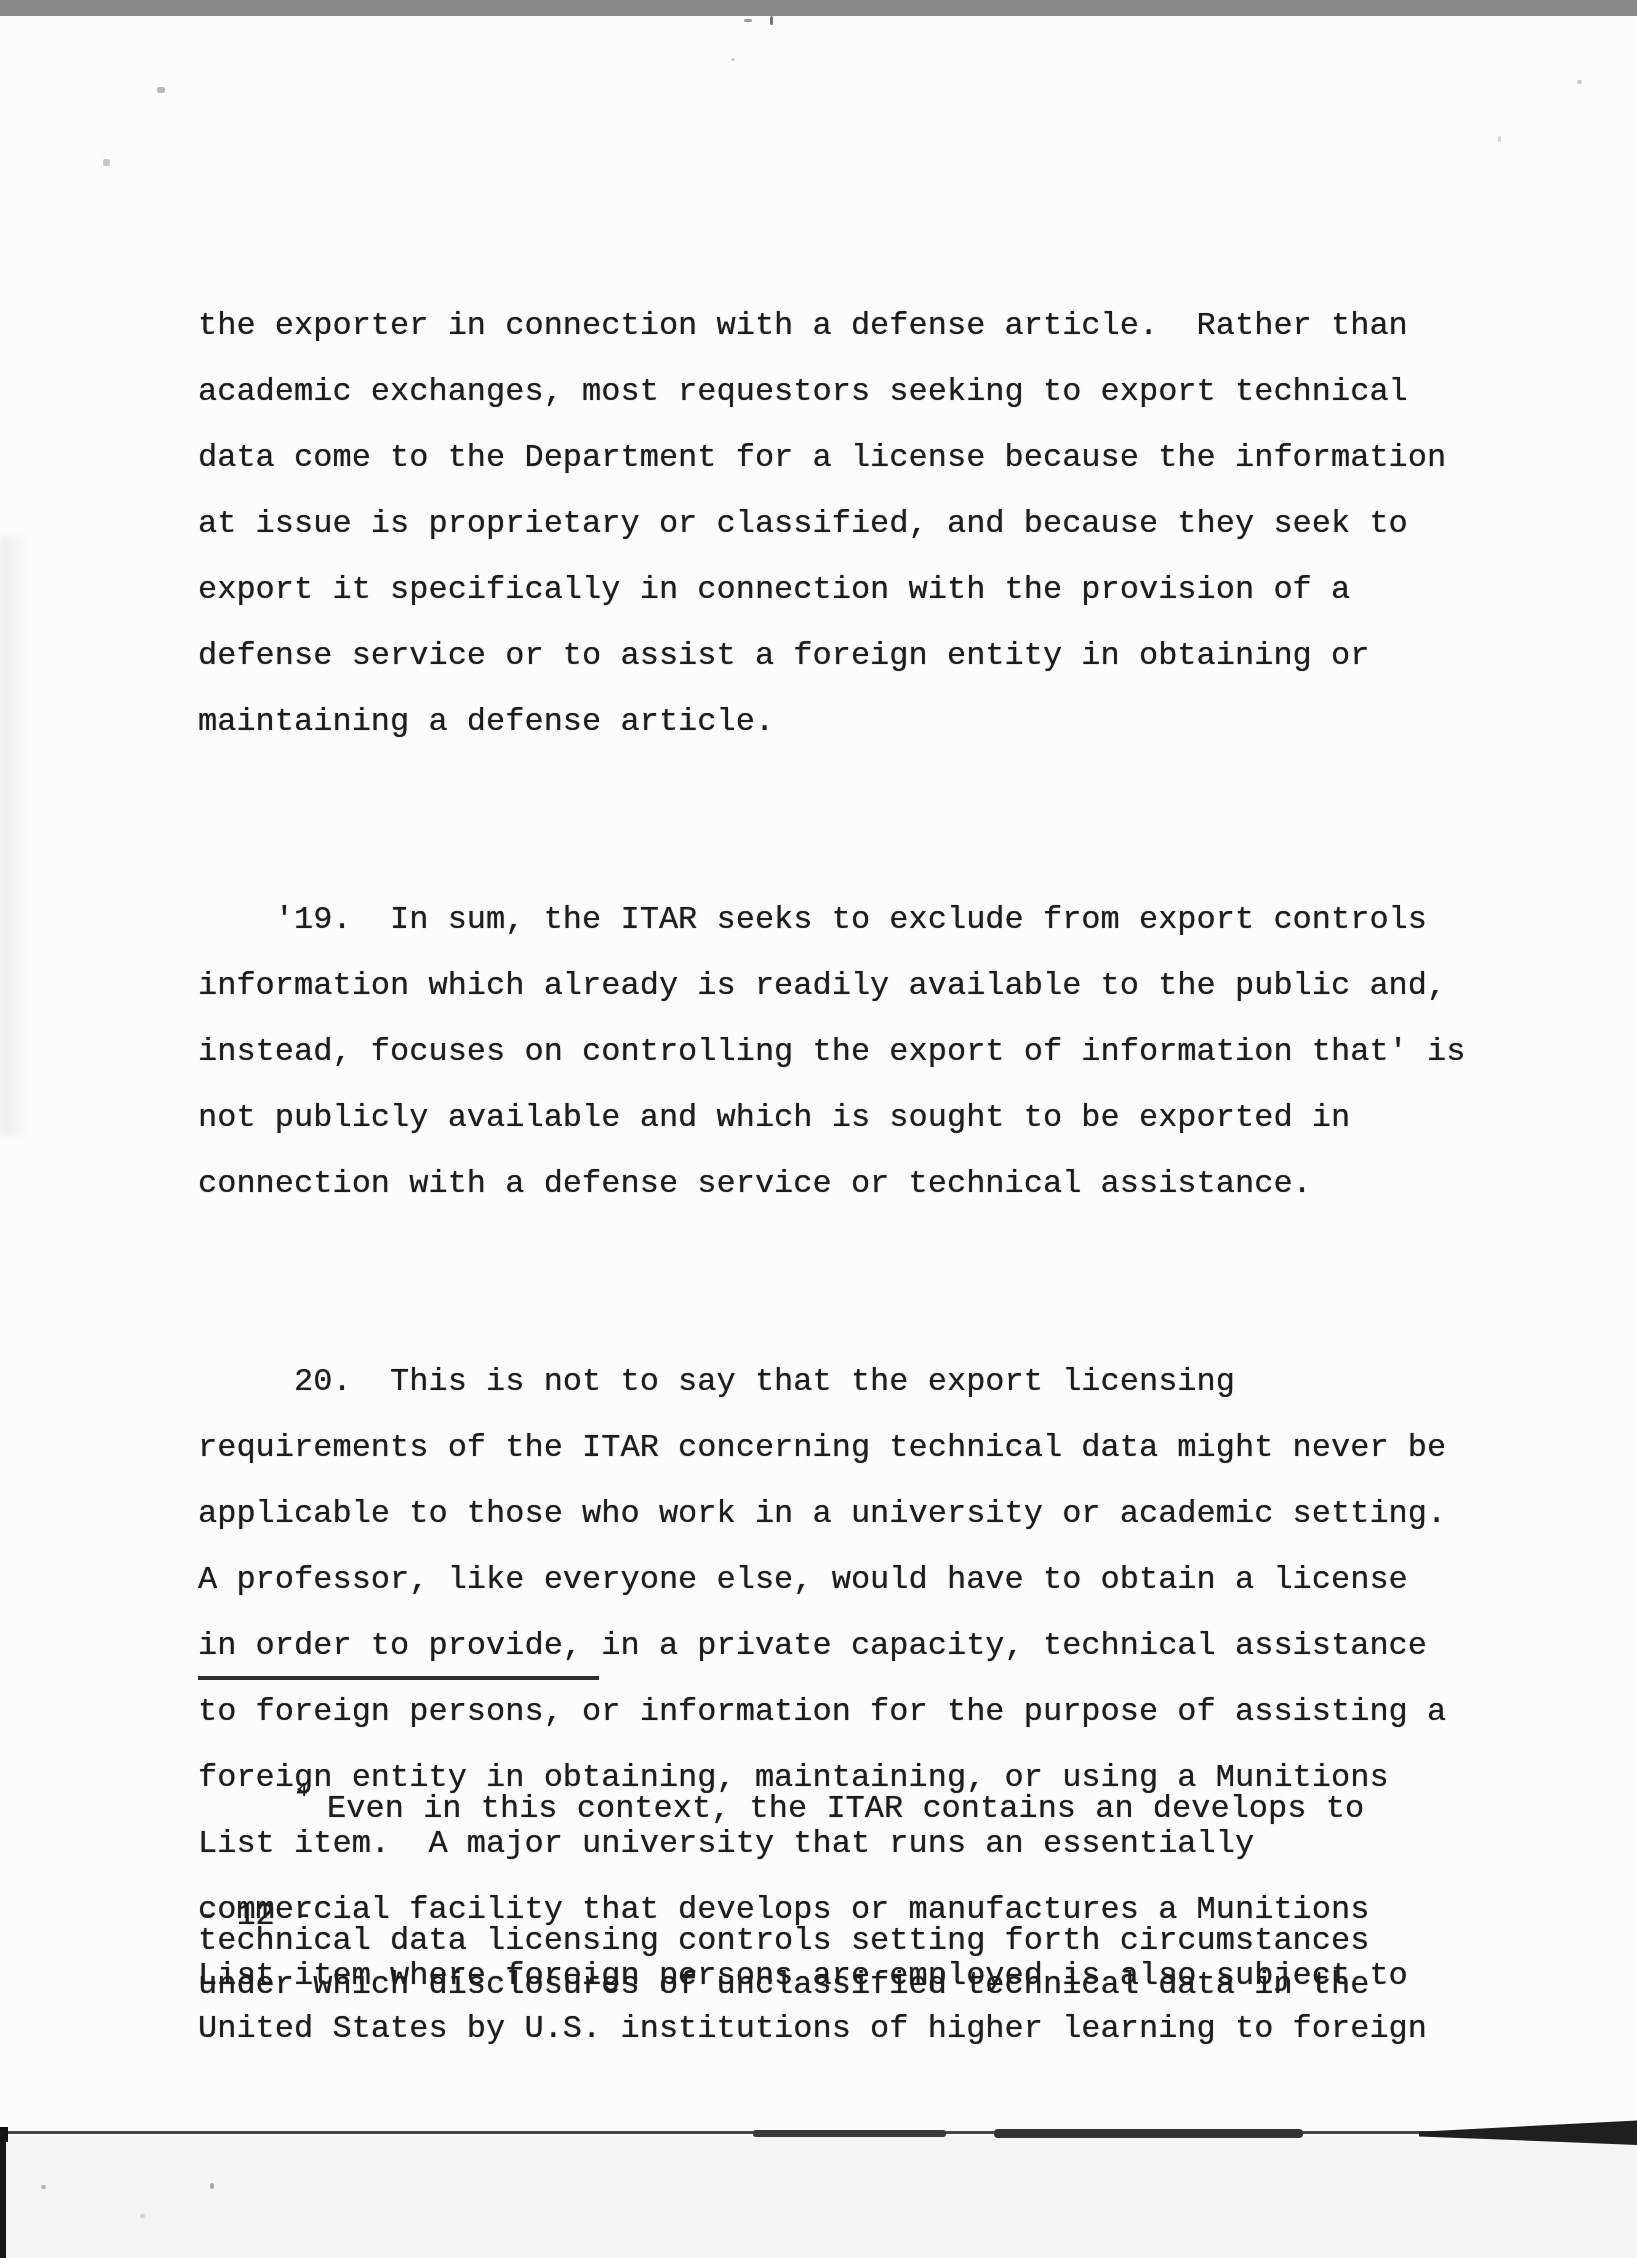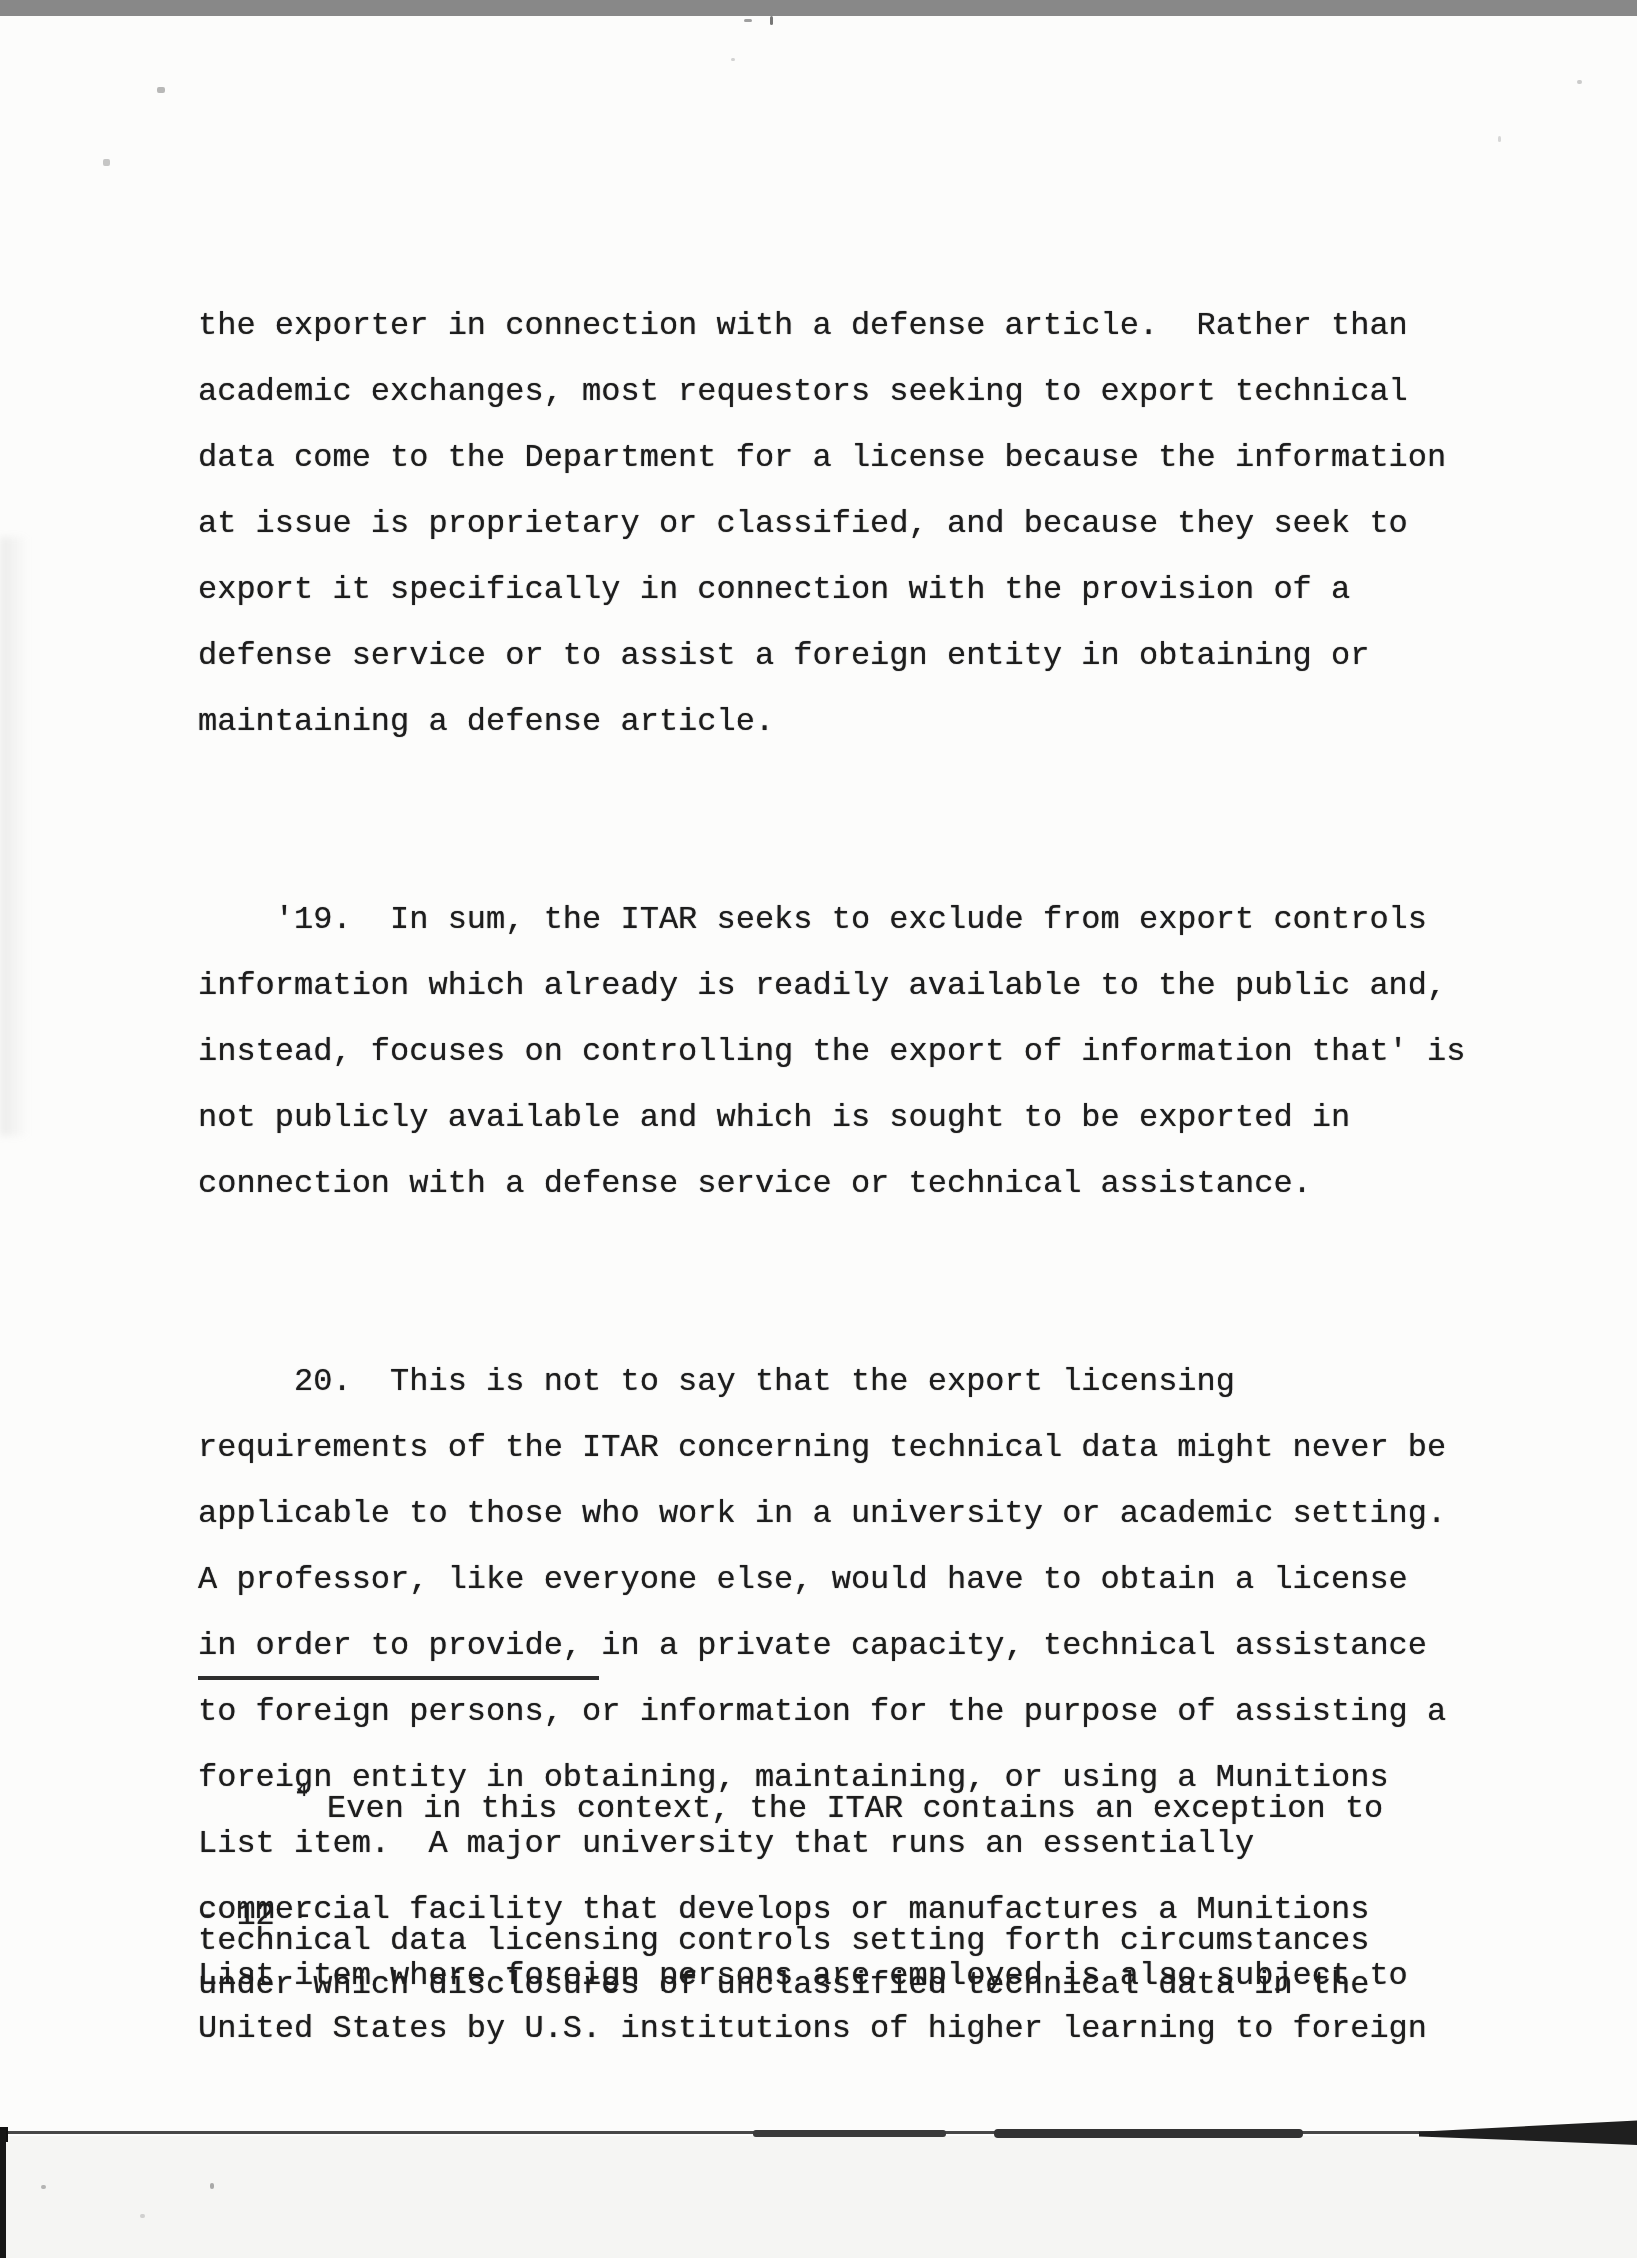--- a/index.html
+++ b/index.html
@@ -122,21 +122,21 @@
 foreign entity in obtaining, maintaining, or using a Munitions
 List item.  A major university that runs an essentially
 commercial facility that develops or manufactures a Munitions
 List item where foreign persons are employed is also subject to</div>
     <div class="para"><span>the ITAR.</span><sup class="ref">4</sup></div>
   </div>
 
   <div class="footnote-rule"></div>
 
   <div class="footnote">
-    <div class="fn-first"><sup class="ref">4</sup><span> Even in this context, the ITAR contains an exception to</span></div>
+    <div class="fn-first"><sup class="ref">4</sup><span> Even in this context, the ITAR contains an develops to</span></div>
     <div>technical data licensing controls setting forth circumstances
 under which disclosures of unclassified technical data in the
 United States by U.S. institutions of higher learning to foreign</div>
     <div class="fn-continued">(continued...)</div>
   </div>
 
   <div class="page-number">- 12 -</div>
 
   <div class="artifact left-smudge"></div>
   <div class="artifact bottom-area"></div>

